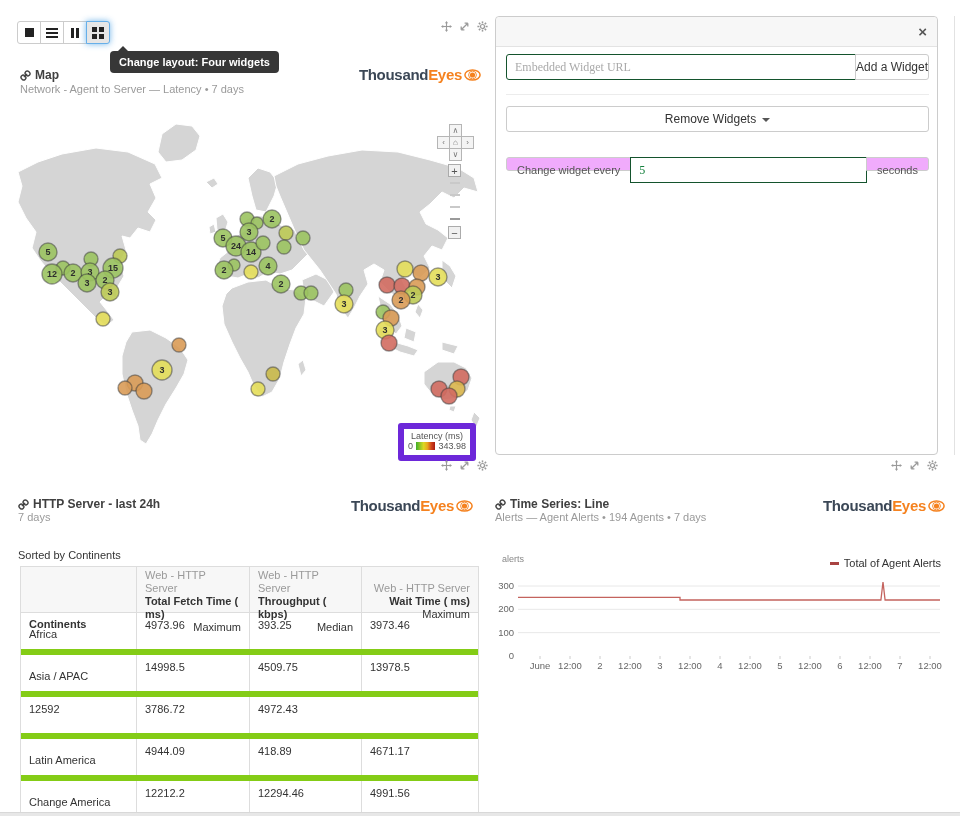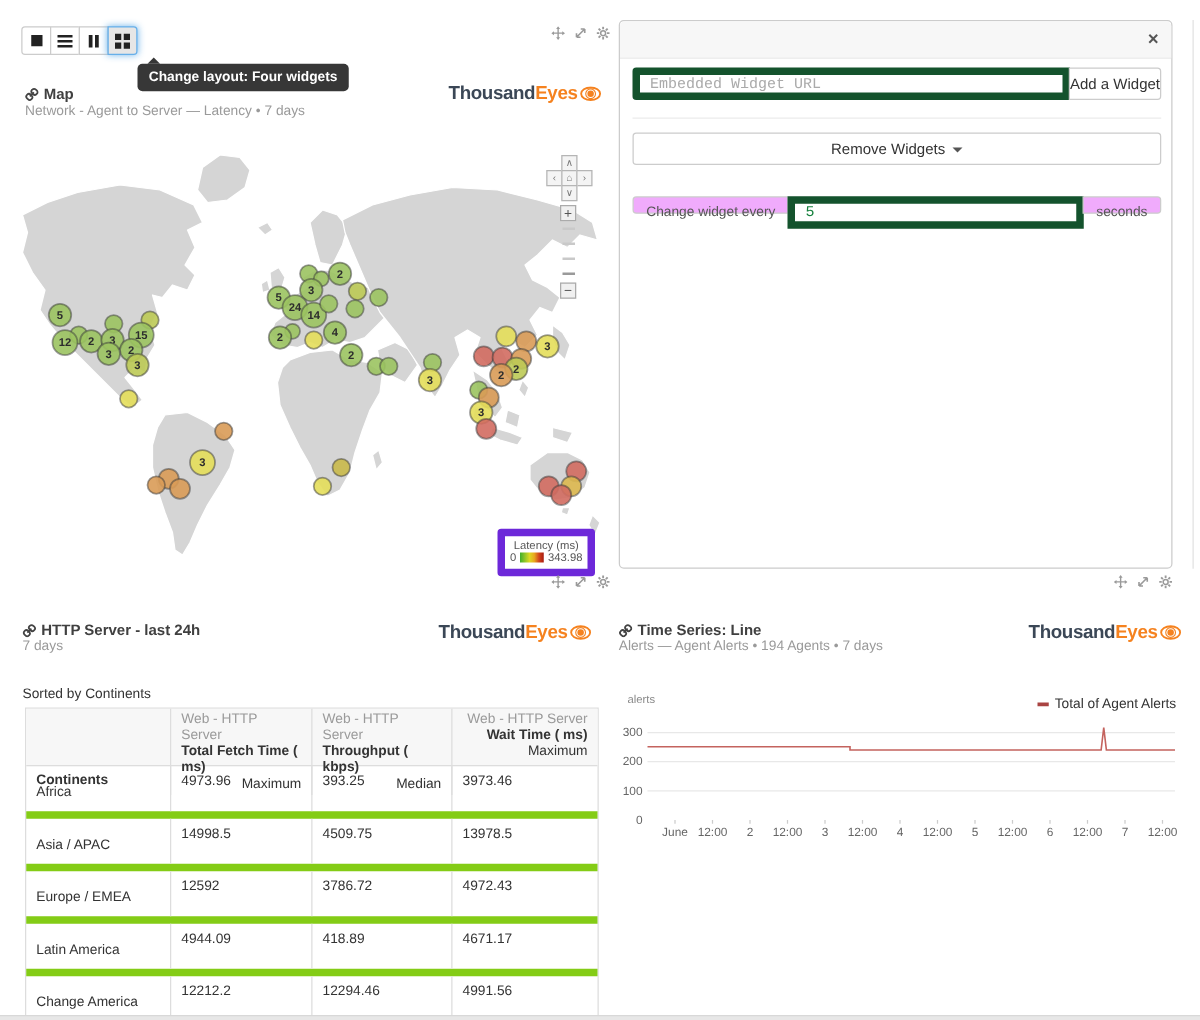--- a/index.html
+++ b/index.html
@@ -52,22 +52,22 @@
   .grad{flex:1;height:8px;background:linear-gradient(90deg,#3fae29,#8ec528,#dcd822,#e8a81e,#d2451c,#a81b10);}
 
   
   .panel{position:absolute;left:495px;top:16px;width:443px;height:439px;background:#fff;
          border:1px solid #ccc;border-radius:4px;box-sizing:border-box;}
   .phead{height:29px;background:#f7f7f7;border-bottom:1px solid #e3e3e3;border-radius:4px 4px 0 0;
          display:flex;align-items:center;justify-content:flex-end;padding:0 10px;}
   .xbtn{background:none;border:none;font-size:15px;font-weight:bold;color:#000;opacity:.65;
         cursor:pointer;padding:0;line-height:14px;}
   .igroup{position:absolute;left:10px;display:flex;width:423px;}
-  .igroup input{flex:1;height:26px;box-sizing:border-box;border:6px solid #14532d;border-radius:3px 0 0 3px;
-        padding:4px 8px;font-size:12px;color:#15803d;font-family:Liberation Mono, monospace;outline:none;min-width:0;}
+  .igroup input{flex:1;height:26px;box-sizing:border-box;border:1px solid #14532d;border-radius:3px 0 0 3px;
+        padding:4px 8px;font-size:12px;color:#15803d;font-family:Liberation Serif, serif;outline:none;min-width:0;}
   .igroup input::placeholder{color:#aaa;}
   .addonbtn{height:26px;box-sizing:border-box;background:#fff;border:1px solid #ccc;margin-left:-1px;
         border-radius:0 3px 3px 0;font-size:12px;color:#333;padding:0 0;cursor:pointer;
         font-family:"Liberation Sans",sans-serif;}
   .addon{height:14px;box-sizing:border-box;background:#f0abfc;border:1px solid #ccc;font-size:11px;color:#555;
         padding:6px 10px;white-space:nowrap;}
   .addon.first{border-radius:3px 0 0 3px;}
   .addon.last{border-radius:0 3px 3px 0;margin-left:-1px;}
   .igroup .mid{border-radius:0;margin-left:-1px;}
   .pdivider{position:absolute;left:10px;width:423px;border-top:1px solid #ececec;}
@@ -76,21 +76,21 @@
   .caret{display:inline-block;width:0;height:0;border-left:4px solid transparent;border-right:4px solid transparent;
         border-top:4px solid #555;margin-left:6px;vertical-align:middle;}
   .vline{position:absolute;left:954px;top:16px;width:1px;height:439px;background:#e2e2e2;}
 
   
   .table{position:absolute;left:20px;top:566px;width:457px;border:1px solid #ddd;box-sizing:content-box;}
   .thead,.trow{display:grid;grid-template-columns:115px 113px 112px 1fr;}
   .thead{height:46px;background:#f7f7f7;border-bottom:1px solid #ddd;box-sizing:border-box;}
   .th,.td{box-sizing:border-box;}
   .th.c1{display:flex;align-items:flex-end;padding:6px 8px;font-size:11px;font-weight:bold;color:#333;}
-  .th.cnum{display:flex;flex-direction:column;align-items:flex-end;
+  .th.cnum{display:flex;flex-direction:column;align-items:flex-end;justify-content:center;
            padding:2px 8px;font-size:11px;line-height:13px;}
   .th:nth-child(n+2),.td:nth-child(n+2){border-left:1px solid #ddd;}
   .grp{color:#9a9a9a;}.met{font-weight:bold;color:#333;}.agg{color:#333;}
   .trow{height:36px;border-top:6px solid #84cc16;}
   .trow:first-child{border-top:none;}
   .tdnum{text-align:left;padding:6px 8px;font-size:11px;color:#333;}
   .tdcont{padding:15px 8px 0;font-size:11px;color:#333;}
   .sortedby{position:absolute;left:18px;top:549px;font-size:11px;color:#333;}
 
   
@@ -454,21 +454,20 @@
           <div class="td tdnum">393.25</div>
           <div class="td tdnum">3973.46</div>
         </div>
         <div class="trow">
           <div class="td tdcont">Asia / APAC</div>
           <div class="td tdnum">14998.5</div>
           <div class="td tdnum">4509.75</div>
           <div class="td tdnum">13978.5</div>
         </div>
         <div class="trow">
-          <div class="td tdcont">Europe / EMEA</div>
           <div class="td tdnum">12592</div>
           <div class="td tdnum">3786.72</div>
           <div class="td tdnum">4972.43</div>
         </div>
         <div class="trow">
           <div class="td tdcont">Latin America</div>
           <div class="td tdnum">4944.09</div>
           <div class="td tdnum">418.89</div>
           <div class="td tdnum">4671.17</div>
         </div>

